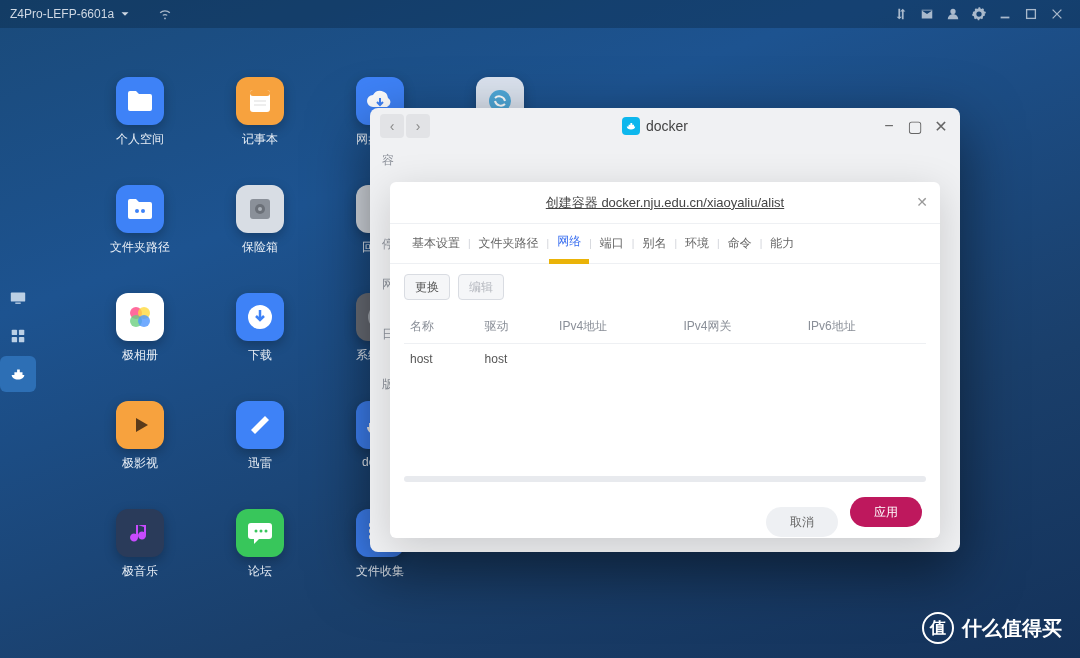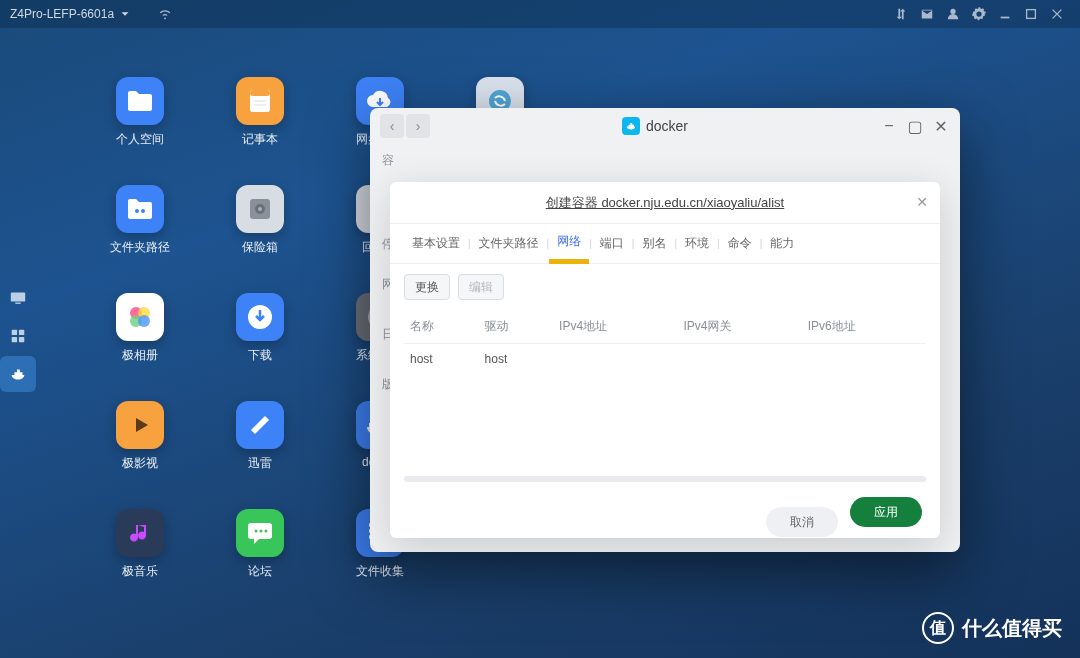--- a/index.html
+++ b/index.html
@@ -50,21 +50,21 @@
 .toolbar button { height: 26px; padding: 0 10px; font-size: 12px; border: 1px solid #d9dce2; background: #f5f6f8; color: #555; border-radius: 4px; cursor: pointer; }
 .toolbar button:disabled { color: #b5b8bf; cursor: default; }
 .tablewrap { flex: 1; padding: 0 14px; overflow: hidden; }
 table { width: 100%; border-collapse: collapse; font-size: 12px; }
 thead th { text-align: left; color: #8a8f98; font-weight: 400; padding: 8px 6px; border-bottom: 1px solid #eef0f3; }
 tbody td { padding: 8px 6px; color: #555; border-bottom: 0; }
 .scrollhint { height: 6px; background: #e8eaee; border-radius: 3px; margin: 4px 14px; }
 .mfoot { height: 52px; display: flex; align-items: center; justify-content: flex-end; gap: 12px; padding: 0 18px; }
 .mfoot button { width: 72px; height: 30px; border-radius: 15px; font-size: 12px; cursor: pointer; border: none; }
 .btn-cancel { background: #eef0f3; color: #666; margin-top: 20px; }
-.btn-apply { background: #15803d; color: #fff; }
+.btn-apply { background: #be185d; color: #fff; }
 
 
 .watermark { position: absolute; right: 18px; bottom: 14px; display: flex; align-items: center; gap: 8px; color: #fff; font-size: 20px; font-weight: 700; }
 .watermark .circ { width: 32px; height: 32px; border: 2px solid #fff; border-radius: 50%; display: flex; align-items: center; justify-content: center; font-size: 16px; }
 </style>
 </head>
 <body>
 
 <div class="topbar">
   <div class="device">

